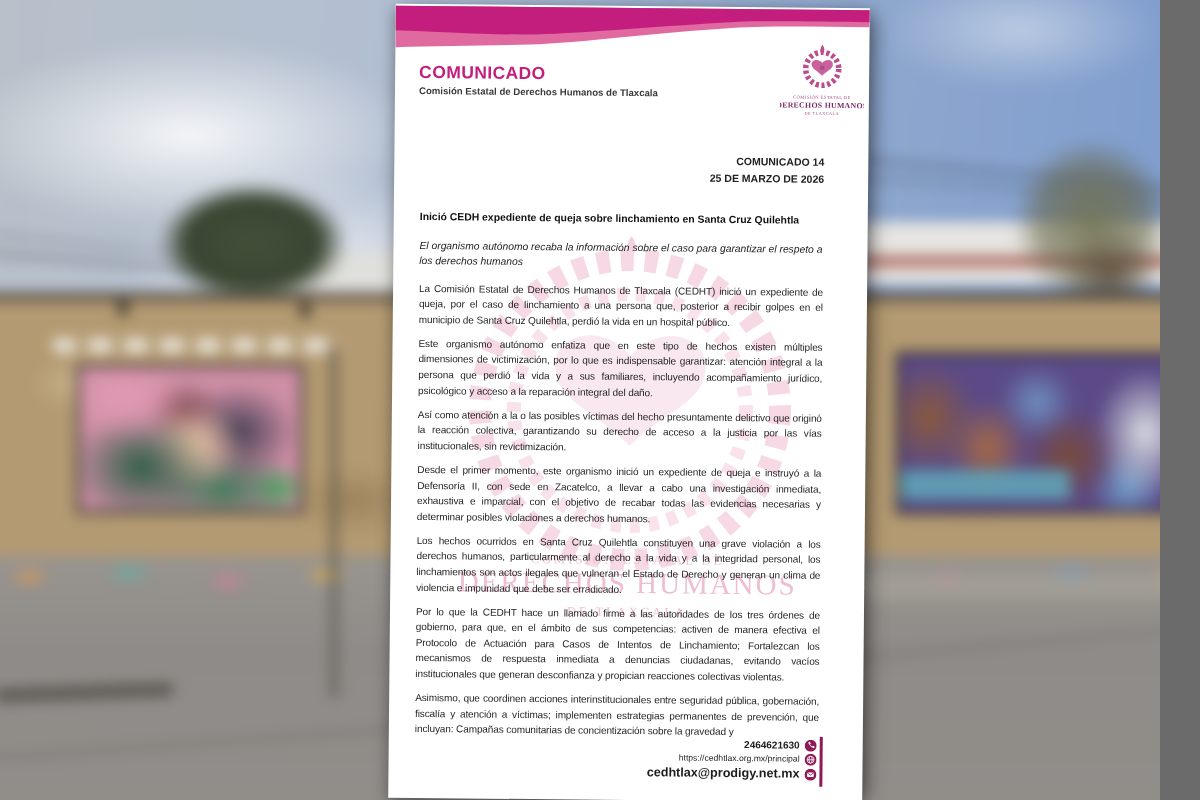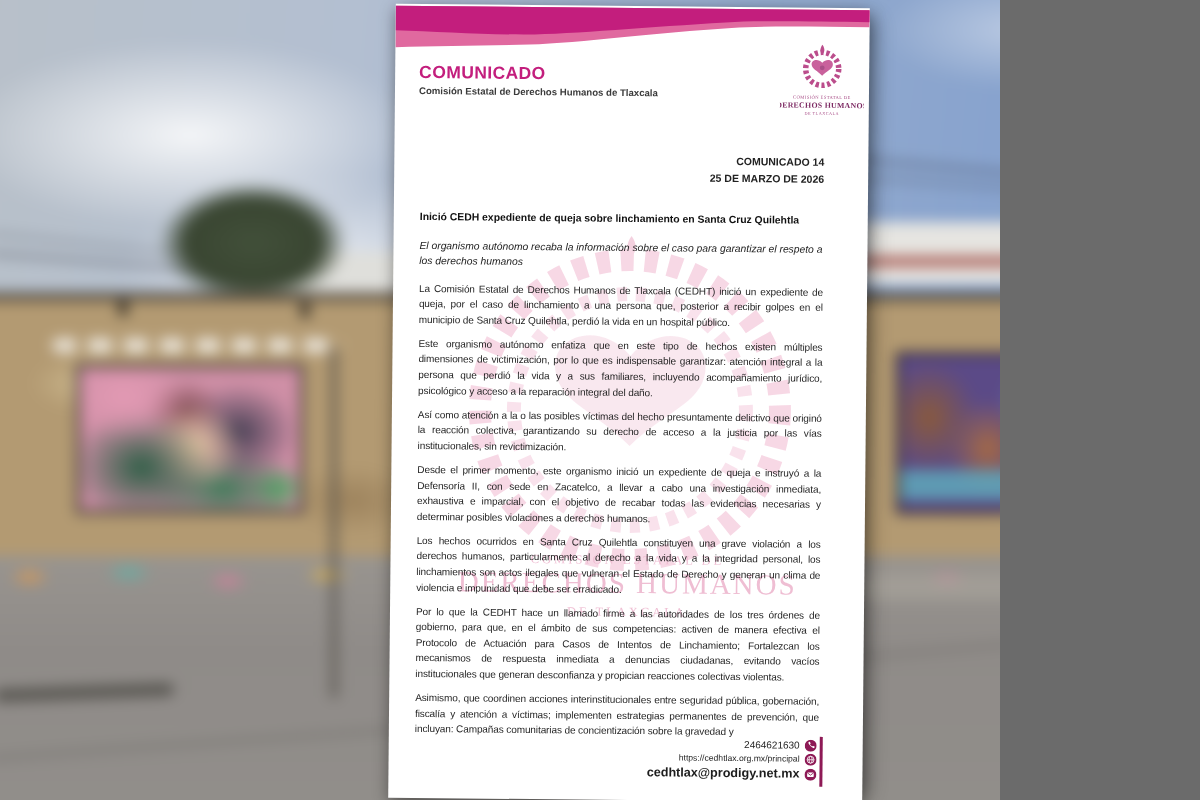--- a/index.html
+++ b/index.html
@@ -1,17 +1,17 @@
 <!DOCTYPE html>
 <html><head>
 <meta charset="utf-8">
 <style>
   html,body{margin:0;padding:0;background:#6b6b6b;}
   *{box-sizing:border-box;}
-  .stage{position:relative;width:1000px;height:800px;overflow:hidden;
+  .stage{position:relative;width:1160px;height:800px;overflow:hidden;
          font-family:"Liberation Sans",sans-serif;background:#8d8a87;}
 
   
   .bg-wrap{position:absolute;left:-18px;top:-18px;width:1236px;height:836px;
            filter:blur(7px);}
   .bg{position:absolute;left:18px;top:18px;width:1200px;height:800px;}
   .bg *{position:absolute;}
   .sky{left:-20px;top:-20px;width:1240px;height:340px;
        background:linear-gradient(95deg,#b8c0c9 0%,#b3bfd1 30%,#93aacd 62%,#7d9cce 100%);}
   .cloud{background:radial-gradient(closest-side,rgba(255,255,255,.85),rgba(255,255,255,0));border-radius:50%;}
@@ -108,21 +108,21 @@
   .wm{position:absolute;z-index:1;}
   .wm-svg{left:58px;top:222px;width:360px;height:360px;opacity:.85;}
   .wm-t{left:0;width:474px;text-align:center;font-family:"Liberation Serif",serif;color:#efbed3;}
   .wm-t1{top:547px;font-size:12.5px;letter-spacing:3px;}
   .wm-t2{top:561px;font-size:29px;letter-spacing:2px;}
   .wm-t3{top:599px;font-size:12.5px;letter-spacing:3px;}
 
   
   .footer{position:absolute;right:46px;top:731px;text-align:right;z-index:2;color:#1d1d1d;}
   .f-row{display:flex;align-items:center;justify-content:flex-end;gap:5px;}
-  .f-phone{font-size:10px;font-weight:normal;line-height:14px;}
+  .f-phone{font-size:10px;font-weight:bold;line-height:14px;}
   .f-site{font-size:8.6px;line-height:13px;}
   .f-mail{font-size:12.6px;font-weight:bold;line-height:17px;}
   .f-ico{width:12px;height:12px;flex:0 0 auto;}
   .f-bar{position:absolute;right:40px;top:729px;width:3px;height:50px;background:#8e1a56;z-index:2;}
 </style>
 </head>
 <body>
 
 <div class="stage">
 

